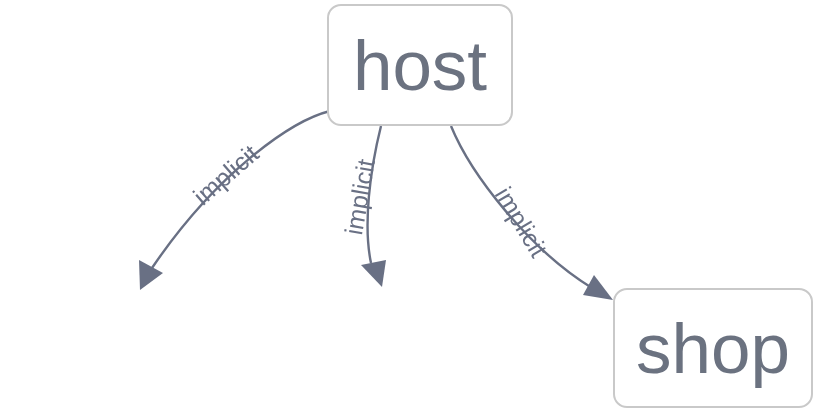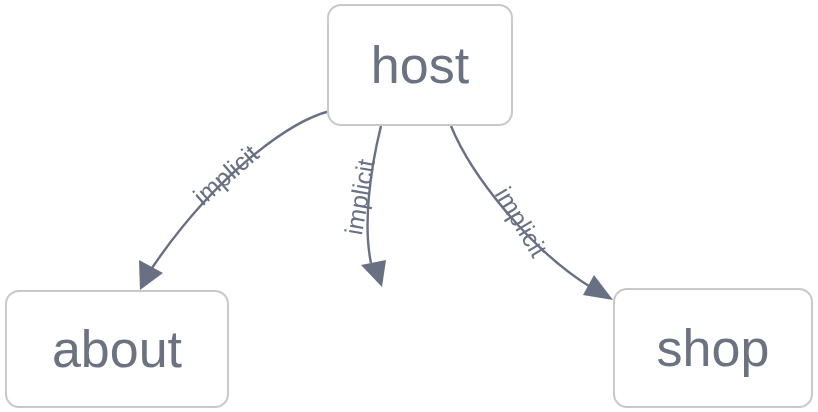--- a/index.html
+++ b/index.html
@@ -29,21 +29,21 @@
     box-sizing: border-box;
     background: #ffffff;
     border: 2px solid #c9c9c9;
     border-radius: 14px;
     display: flex;
     align-items: center;
     justify-content: center;
   }
   .node-label {
     color: #6b7280;
-    font-size: 52px;
+    font-size: 71px;
     font-weight: 400;
     line-height: 1;
     letter-spacing: 0px;
     white-space: nowrap;
     user-select: none;
   }
   .edge-path {
     fill: none;
     stroke: #697084;
     stroke-width: 2.4px;
@@ -83,23 +83,20 @@
     <g>
       <path class="edge-path" d="M 451 126 C 471 175 530 250 592 288"></path>
       <polygon class="arrow-head" points="613 300 583 295 594 275"></polygon>
     </g>
   </svg>
 
   <div class="node-box" style="left:327px; top:4px; width:186px; height:122px;">
     <span class="node-label">host</span>
   </div>
 
-  <div class="node-box" style="left:5px; top:290px; width:224px; height:118px;">
-    <span class="node-label">about</span>
-  </div>
 
 
   <div class="node-box" style="left:613px; top:288px; width:200px; height:120px;">
     <span class="node-label">shop</span>
   </div>
 
   <div class="edge-label" style="left:226px; top:175px; transform: translate(-50%,-50%) rotate(-41deg);">implicit</div>
 
   <div class="edge-label" style="left:360px; top:197px; transform: translate(-50%,-50%) rotate(-80deg);">implicit</div>
 

